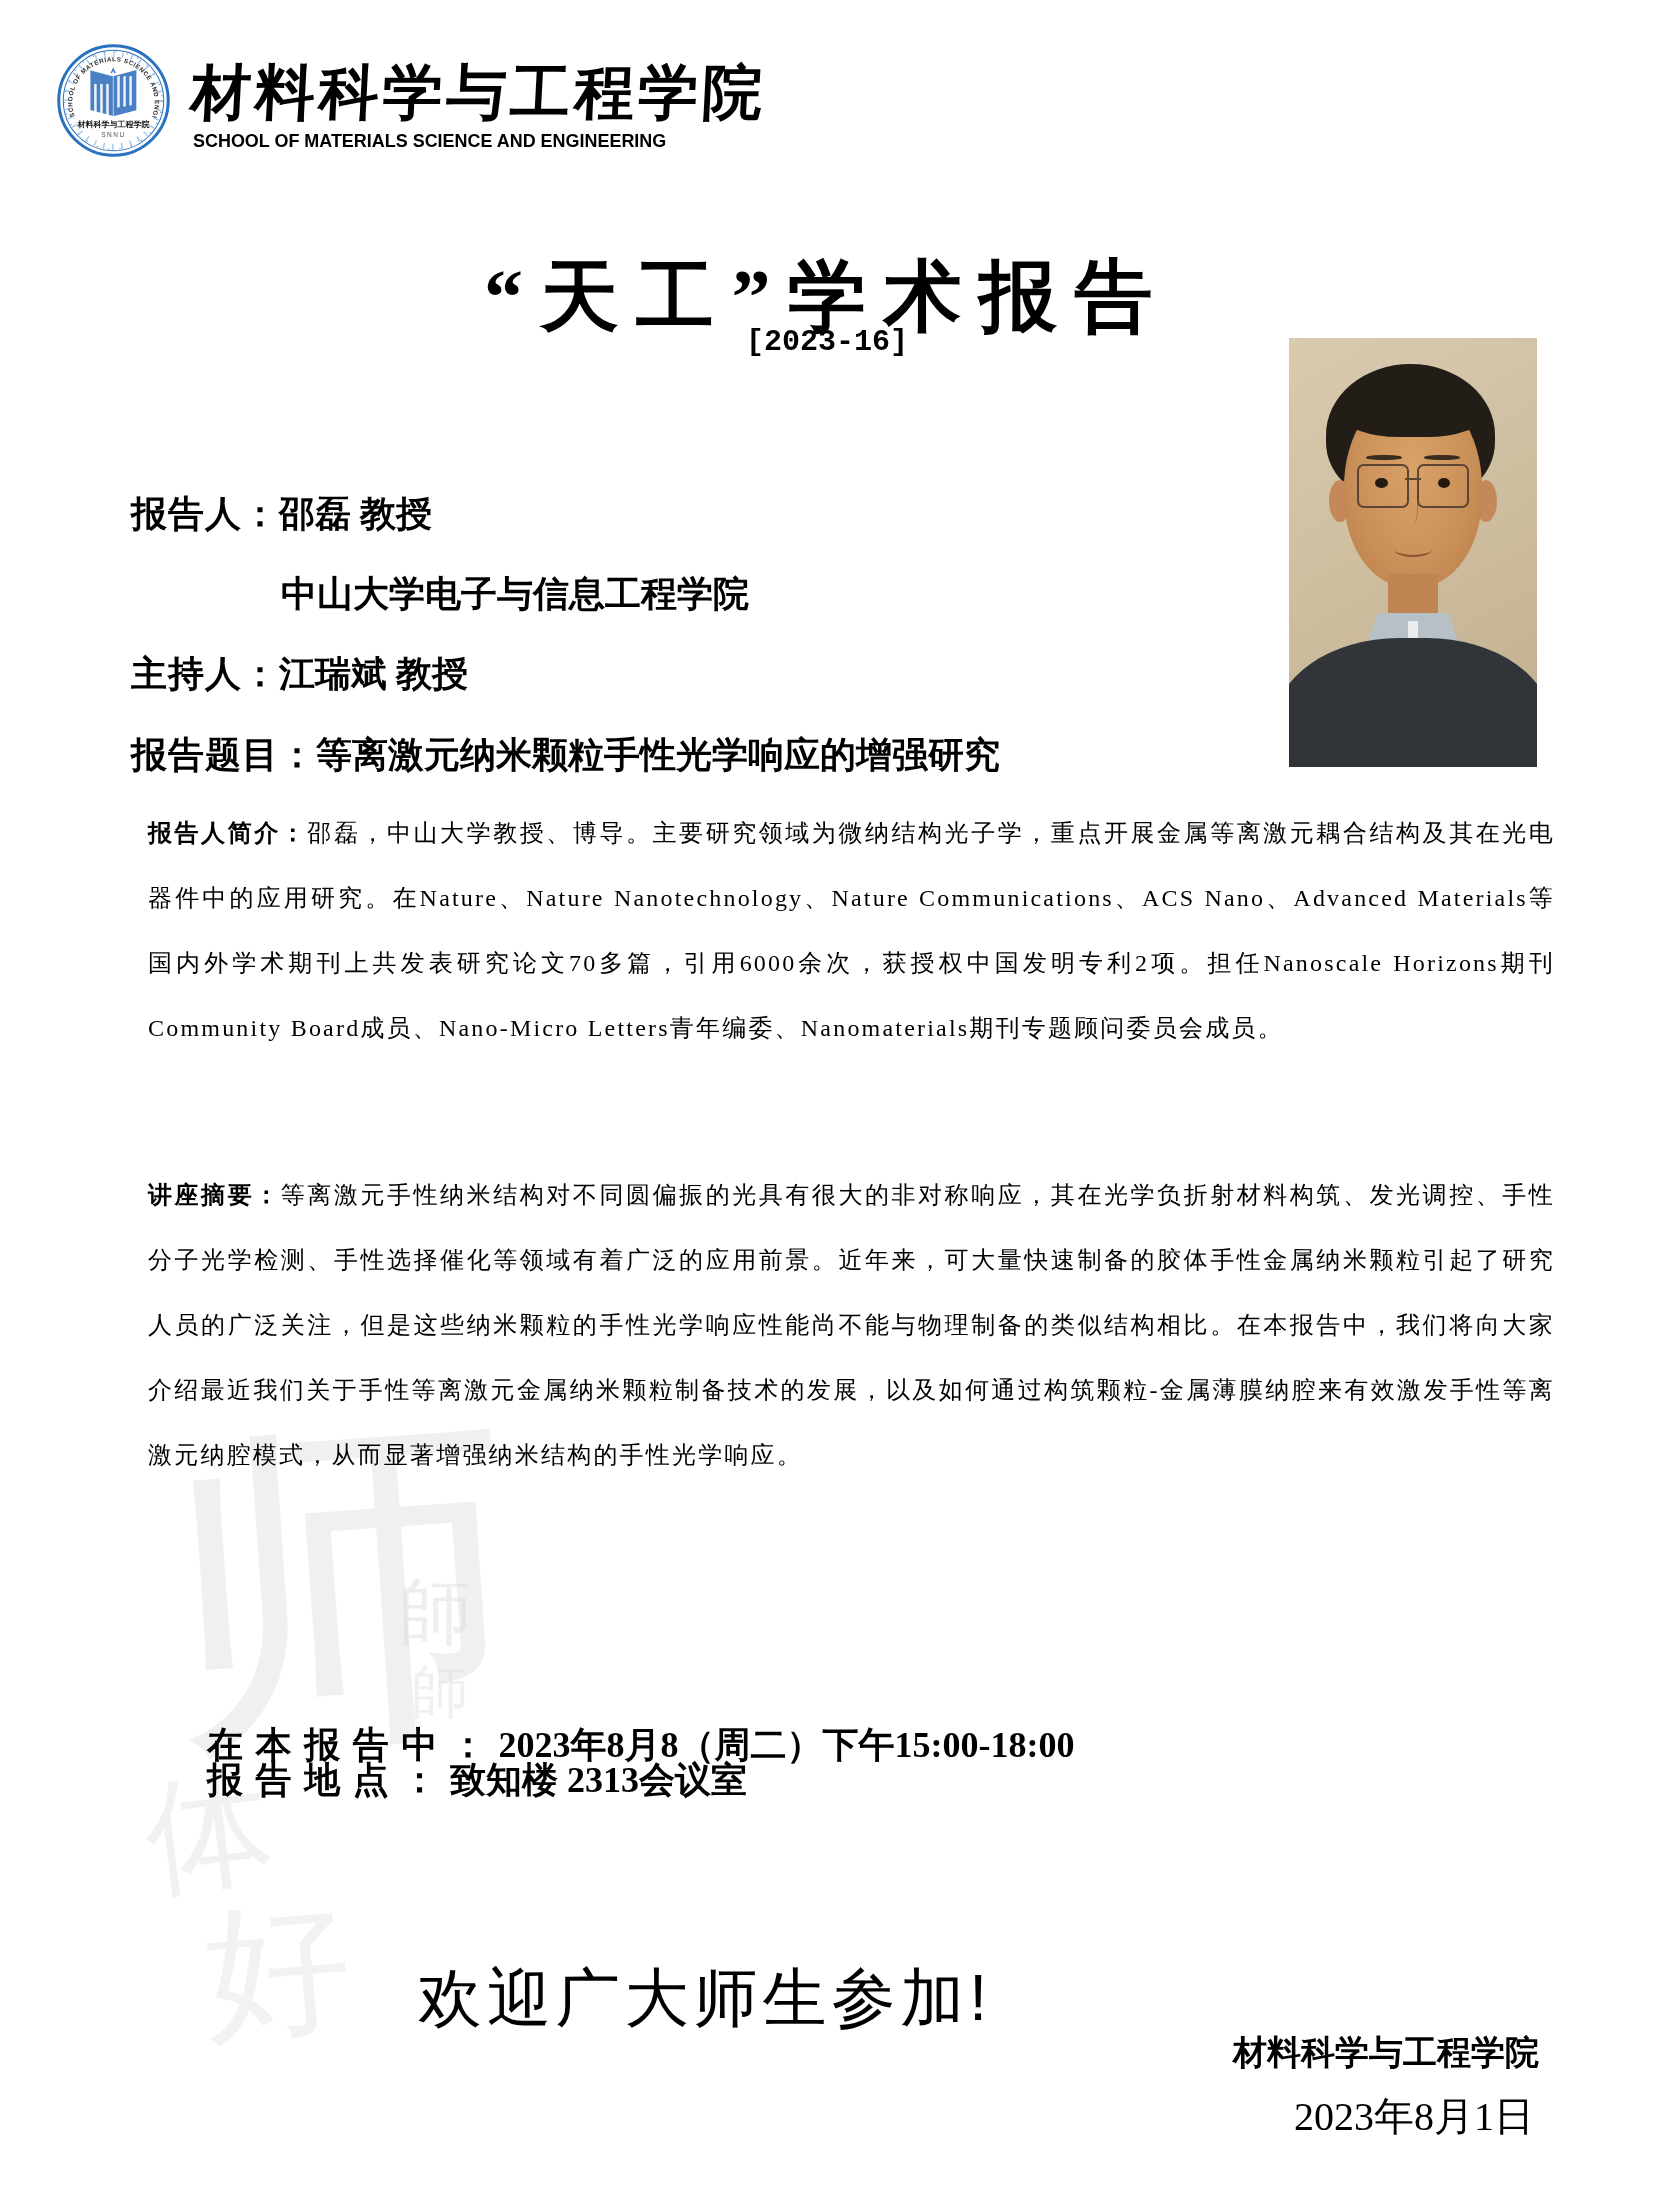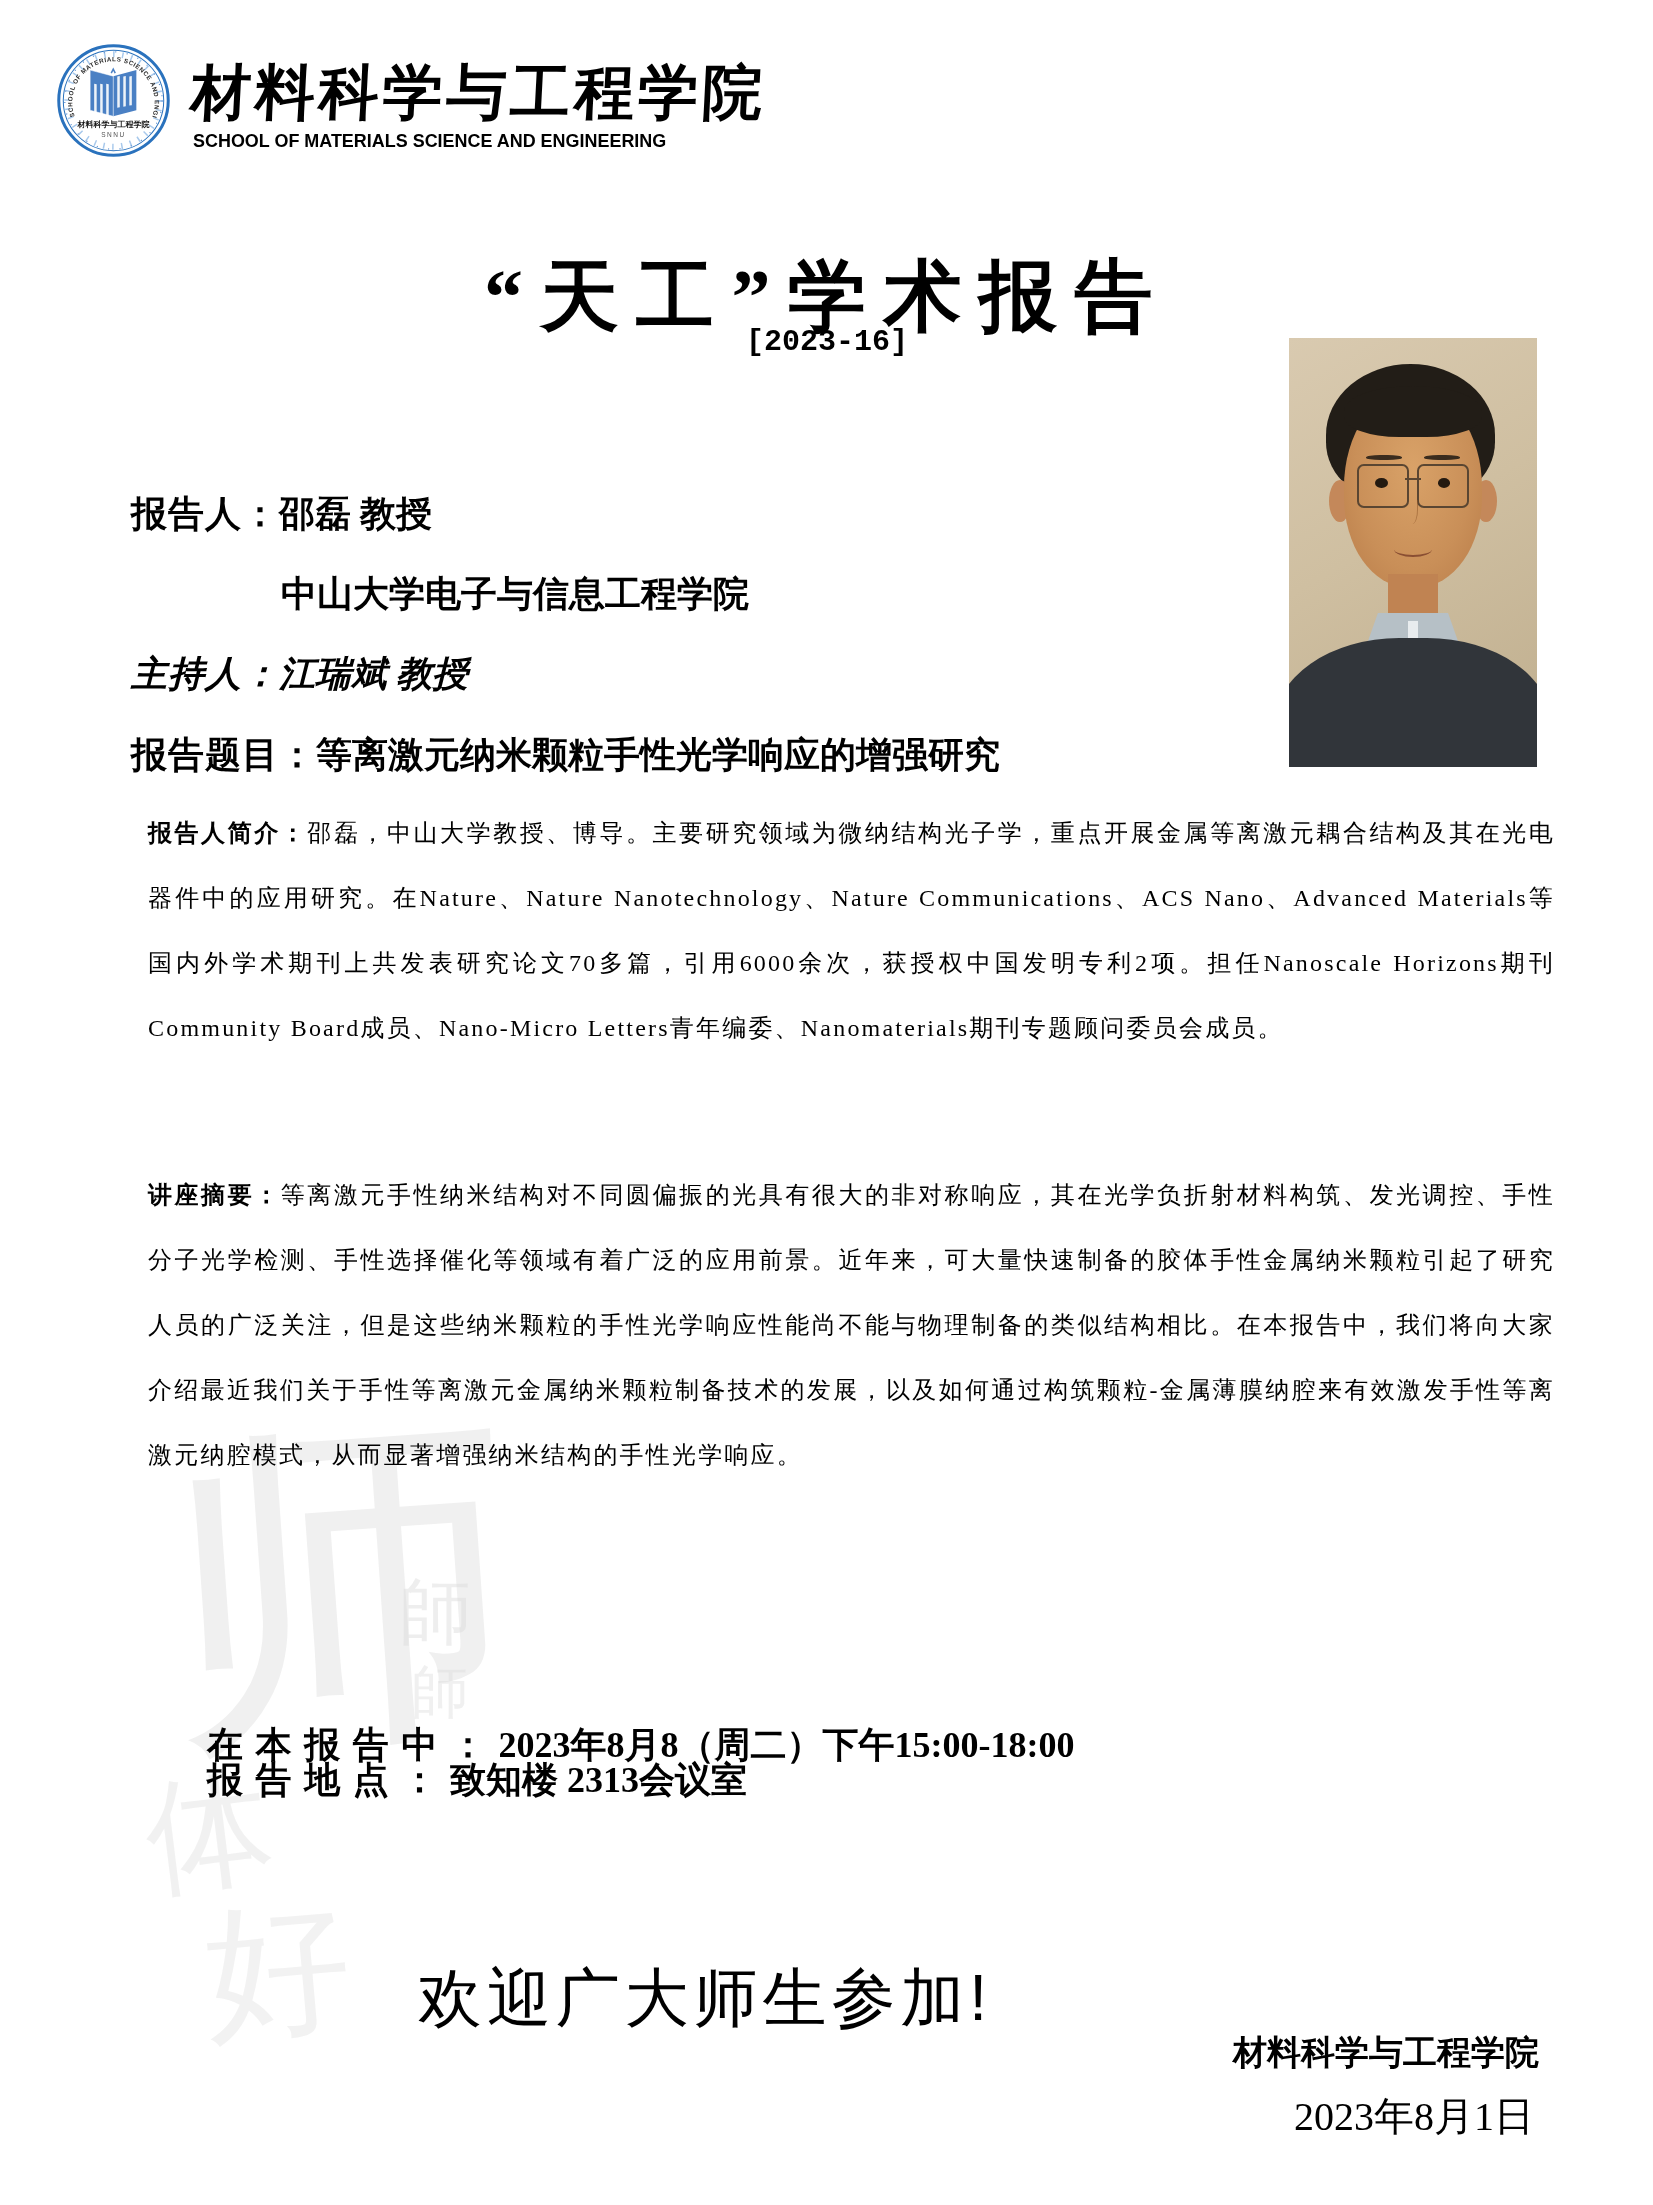--- a/index.html
+++ b/index.html
@@ -49,21 +49,21 @@
   .p-neck{left:40%;top:55%;width:20%;height:14%;background:#c08352;}
   .p-collar{left:28%;top:64%;width:44%;height:13%;background:#b6c0c6;
             clip-path:polygon(0 100%,18% 0,82% 0,100% 100%);}
   .p-shirtline{left:48%;top:66%;width:4%;height:10%;background:#e8ecee;}
   .p-sweater{left:-6%;top:70%;width:112%;height:34%;background:#31353a;border-radius:45% 45% 0 0/60% 60% 0 0;}
   
   .info{position:absolute;left:131px;font-size:36px;font-weight:700;white-space:nowrap;text-align:center;}
   .info .lbl{letter-spacing:1px;}
   .i1{top:490px;}
   .i2{top:570px;left:281px;}
-  .i3{top:650px;font-style:italic;}
+  .i3{top:650px;}
   .i4{top:731px;}
   
   .para{position:absolute;left:131px;width:1407px;font-size:24px;line-height:65px;
         letter-spacing:2.2px;text-align:justify;text-justify:inter-character;margin:17px;}
   .para .lbl{font-weight:700;}
   .bio{top:784px;}
   .abstract{top:1146px;}
   
   .sched{position:absolute;left:207px;font-size:36px;font-weight:700;white-space:nowrap;}
   .sched .lbl{letter-spacing:12.6px;}

